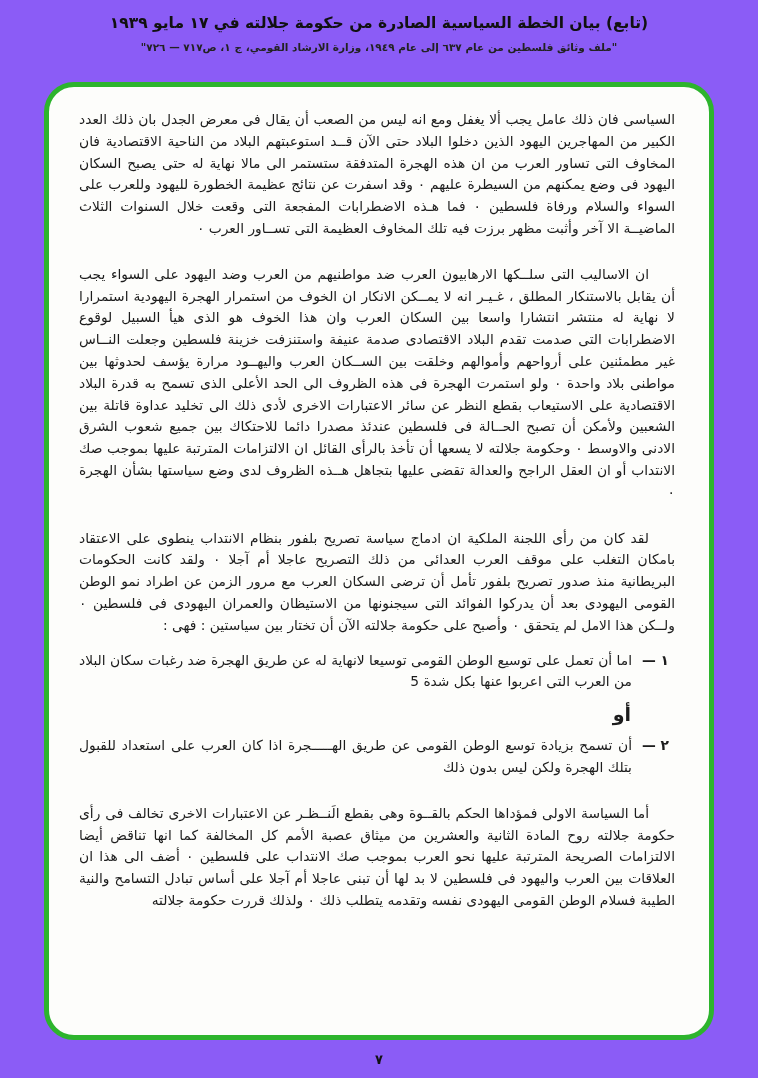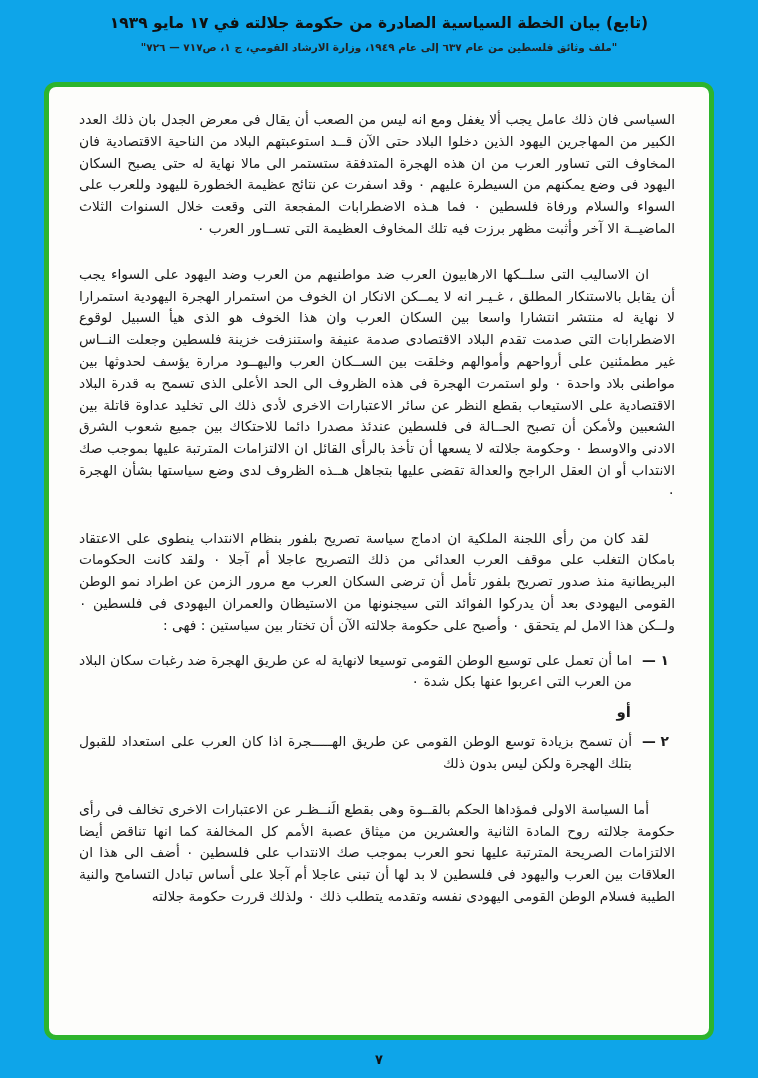--- a/index.html
+++ b/index.html
@@ -4,21 +4,21 @@
 <style>
   html, body {
     margin: 0;
     padding: 0;
     background: #ffffff;
   }
   .page {
     position: relative;
     width: 758px;
     height: 1078px;
-    background: #0ea5e9;
+    background: #8b5cf6;
     font-family: "DejaVu Sans", sans-serif;
     direction: rtl;
     color: #1c1c1c;
     overflow: hidden;
   }
   .header {
     position: absolute;
     top: 14px;
     left: 0;
     right: 0;
@@ -36,21 +36,21 @@
     font-weight: bold;
     color: #222;
   }
   .document-frame {
     position: absolute;
     top: 82px;
     right: 44px;
     left: 44px;
     bottom: 38px;
     border: 5px solid #2db42d;
-    border-radius: 12px;
+    border-radius: 30px;
     padding: 22px 34px 18px 30px;
     box-sizing: border-box;
     background: #fdfdfb;
     overflow: hidden;
   }
   .para {
     font-size: 13.8px;
     line-height: 1.58;
     text-align: justify;
     text-align-last: right;
@@ -70,21 +70,21 @@
   .list-marker {
     white-space: nowrap;
     font-weight: bold;
   }
   .list-text {
     text-align: justify;
     text-align-last: right;
     flex: 1;
   }
   .or-label {
-    font-size: 15px;
+    font-size: 19px;
     font-weight: bold;
     margin: 0 44px 10px 0;
   }
   .footer {
     position: absolute;
     bottom: 10px;
     left: 0;
     right: 0;
     text-align: center;
   }
@@ -107,21 +107,21 @@
   <div class="document-frame">
 
     <p class="para">السياسى فان ذلك عامل يجب ألا يغفل ومع انه ليس من الصعب أن يقال فى معرض الجدل بان ذلك العدد الكبير من المهاجرين اليهود الذين دخلوا البلاد حتى الآن قــد استوعبتهم البلاد من الناحية الاقتصادية فان المخاوف التى تساور العرب من ان هذه الهجرة المتدفقة ستستمر الى مالا نهاية له حتى يصبح السكان اليهود فى وضع يمكنهم من السيطرة عليهم ٠ وقد اسفرت عن نتائج عظيمة الخطورة لليهود وللعرب على السواء والسلام ورفاة فلسطين ٠ فما هـذه الاضطرابات المفجعة التى وقعت خلال السنوات الثلاث الماضيــة الا آخر وأثبت مظهر برزت فيه تلك المخاوف العظيمة التى تســاور العرب ٠</p>
 
     <p class="para indent">ان الاساليب التى سلــكها الارهابيون العرب ضد مواطنيهم من العرب وضد اليهود على السواء يجب أن يقابل بالاستنكار المطلق ، غـيـر انه لا يمــكن الانكار ان الخوف من استمرار الهجرة اليهودية استمرارا لا نهاية له منتشر انتشارا واسعا بين السكان العرب وان هذا الخوف هو الذى هيأ السبيل لوقوع الاضطرابات التى صدمت تقدم البلاد الاقتصادى صدمة عنيفة واستنزفت خزينة فلسطين وجعلت النــاس غير مطمئنين على أرواحهم وأموالهم وخلقت بين الســكان العرب واليهــود مرارة يؤسف لحدوثها بين مواطنى بلاد واحدة ٠ ولو استمرت الهجرة فى هذه الظروف الى الحد الأعلى الذى تسمح به قدرة البلاد الاقتصادية على الاستيعاب بقطع النظر عن سائر الاعتبارات الاخرى لأدى ذلك الى تخليد عداوة قاتلة بين الشعبين ولأمكن أن تصبح الحــالة فى فلسطين عندئذ مصدرا دائما للاحتكاك بين جميع شعوب الشرق الادنى والاوسط ٠ وحكومة جلالته لا يسعها أن تأخذ بالرأى القائل ان الالتزامات المترتبة عليها بموجب صك الانتداب أو ان العقل الراجح والعدالة تقضى عليها بتجاهل هــذه الظروف لدى وضع سياستها بشأن الهجرة ٠</p>
 
     <p class="para indent">لقد كان من رأى اللجنة الملكية ان ادماج سياسة تصريح بلفور بنظام الانتداب ينطوى على الاعتقاد بامكان التغلب على موقف العرب العدائى من ذلك التصريح عاجلا أم آجلا ٠ ولقد كانت الحكومات البريطانية منذ صدور تصريح بلفور تأمل أن ترضى السكان العرب مع مرور الزمن عن اطراد نمو الوطن القومى اليهودى بعد أن يدركوا الفوائد التى سيجنونها من الاستيظان والعمران اليهودى فى فلسطين ٠ ولــكن هذا الامل لم يتحقق ٠ وأصبح على حكومة جلالته الآن أن تختار بين سياستين : فهى :</p>
 
     <div class="list-item">
       <span class="list-marker">١ —</span>
-      <span class="list-text">اما أن تعمل على توسيع الوطن القومى توسيعا لانهاية له عن طريق الهجرة ضد رغبات سكان البلاد من العرب التى اعربوا عنها بكل شدة ٠</span>
+      <span class="list-text">اما أن تعمل على توسيع الوطن القومى توسيعا لانهاية له عن طريق الهجرة ضد رغبات سكان البلاد من العرب التى اعربوا عنها بكل شدة 5</span>
     </div>
 
     <div class="or-label">أو</div>
 
     <div class="list-item">
       <span class="list-marker">٢ —</span>
       <span class="list-text">أن تسمح بزيادة توسع الوطن القومى عن طريق الهـــــجرة اذا كان العرب على استعداد للقبول بتلك الهجرة ولكن ليس بدون ذلك</span>
     </div>
 
     <p class="para indent">أما السياسة الاولى فمؤداها الحكم بالقــوة وهى بقطع الَنــظـر عن الاعتبارات الاخرى تخالف فى رأى حكومة جلالته روح المادة الثانية والعشرين من ميثاق عصبة الأمم كل المخالفة كما انها تناقض أيضا الالتزامات الصريحة المترتبة عليها نحو العرب بموجب صك الانتداب على فلسطين ٠ أضف الى هذا ان العلاقات بين العرب واليهود فى فلسطين لا بد لها أن تبنى عاجلا أم آجلا على أساس تبادل التسامح والنية الطيبة فسلام الوطن القومى اليهودى نفسه وتقدمه يتطلب ذلك ٠ ولذلك قررت حكومة جلالته</p>

